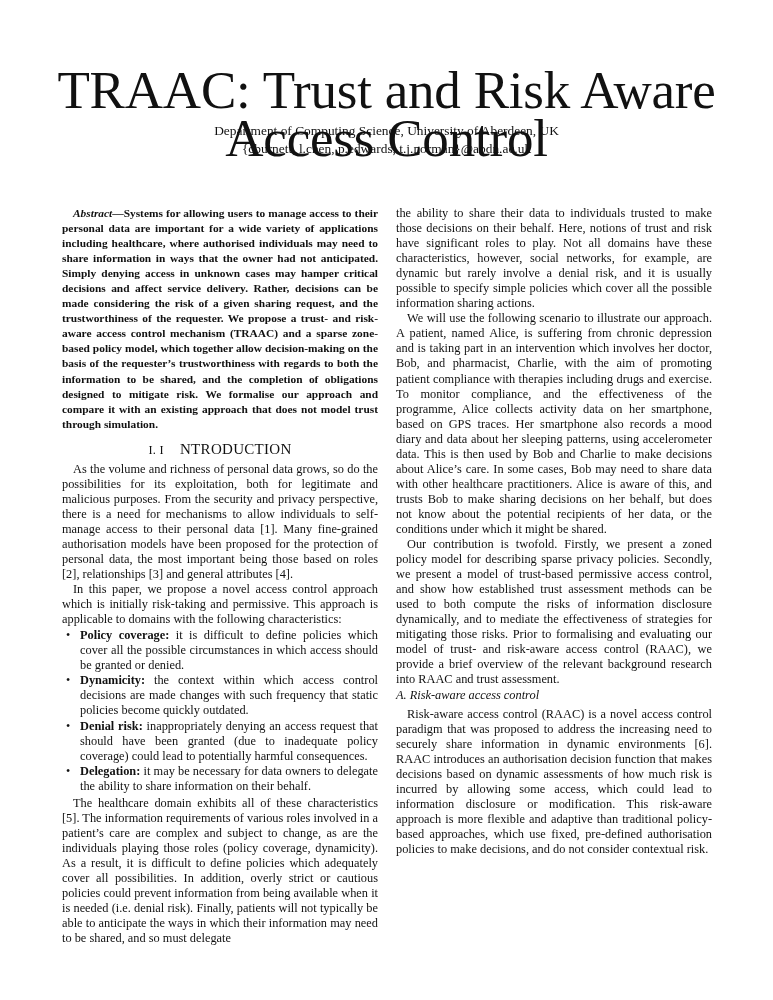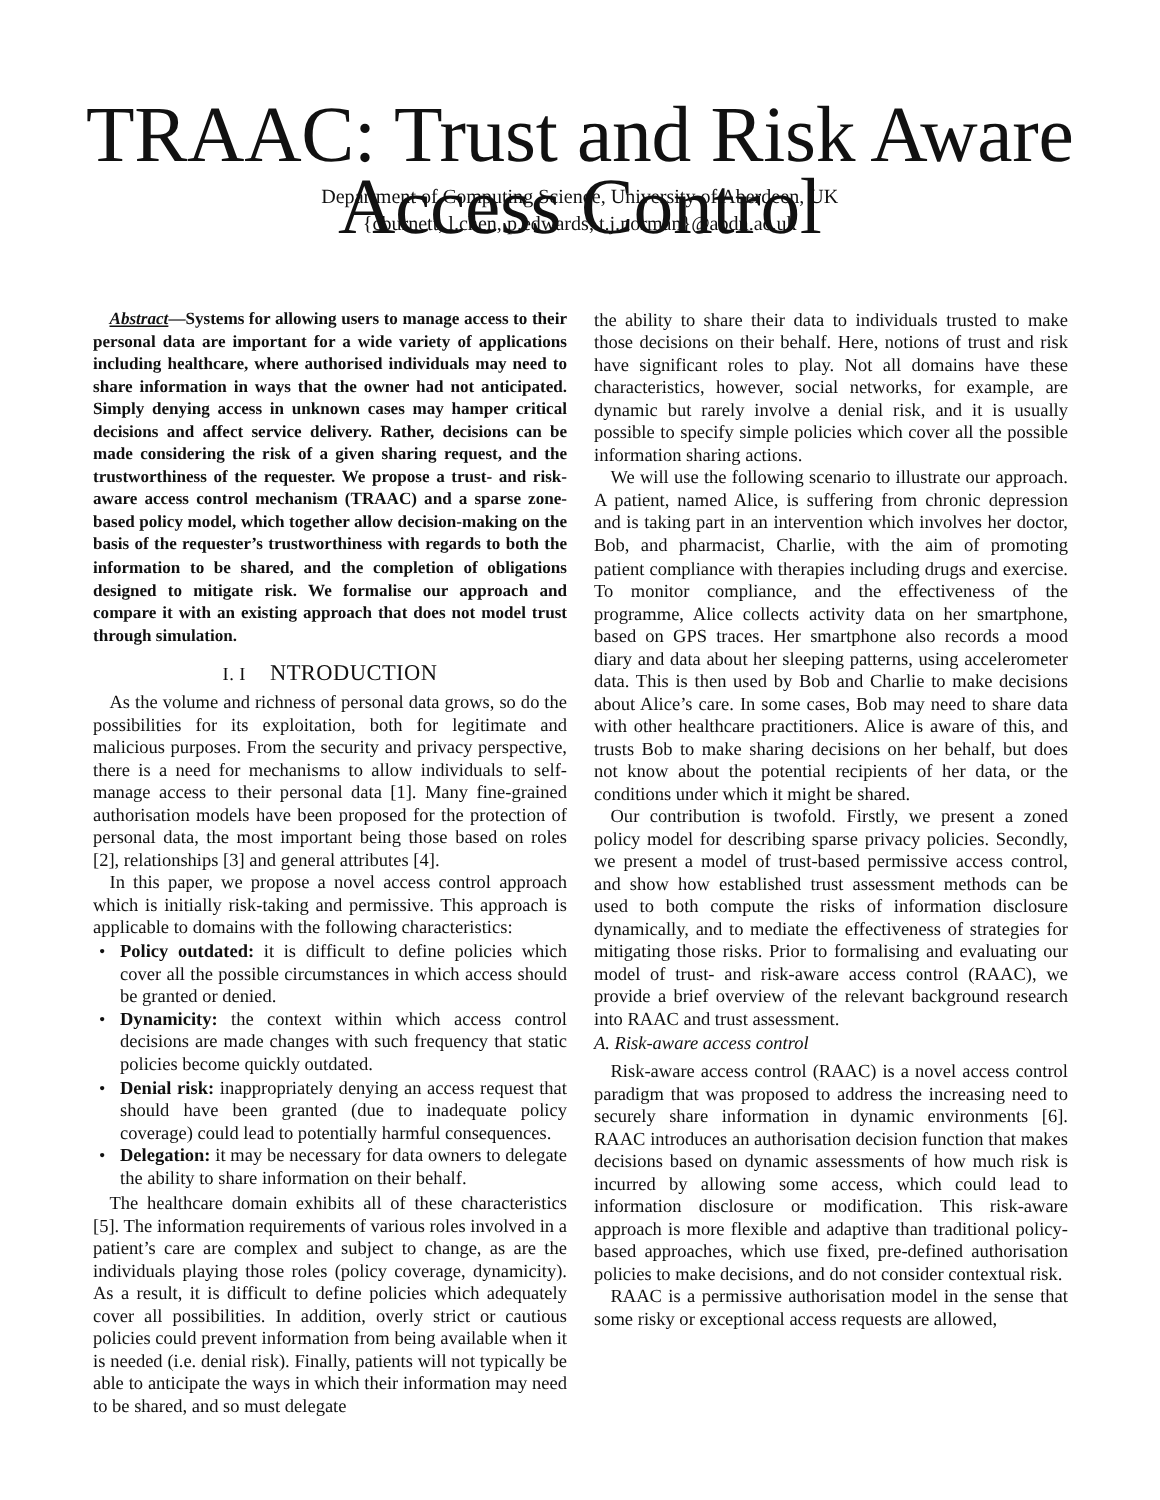--- a/index.html
+++ b/index.html
@@ -9,21 +9,21 @@
            font-size: 53px; line-height: 48px; letter-spacing: -0.2px; }
   .authors { position: absolute; top: 122px; left: 0; width: 773px; text-align: center;
              font-size: 13.4px; line-height: 17.5px; }
   .authors div { white-space: nowrap; }
   .col { position: absolute; top: 206px; width: 316px; font-size: 12.35px; line-height: 15.05px; }
   .col.left { left: 62px; }
   .col.right { left: 396px; top: 206px; }
   p { margin: 0; text-align: justify; text-indent: 11px; hyphens: manual; }
   p.noindent { text-indent: 0; }
   .abstract { font-weight: bold; font-size: 11.4px; line-height: 15.05px; }
-  .abstract .label { font-style: italic; font-weight: bold; text-decoration: underline; }
+  .abstract .label { font-style: italic; font-weight: bold; }
   h2 { font-weight: normal; font-size: 12.35px; text-align: center; margin: 8px 0 4px 0; line-height: 15px; letter-spacing: 0.3px; }
   h2 .sc { font-size: 15px; margin-left: 16px; }
   h3 { font-weight: normal; font-style: italic; font-size: 12.35px; margin: 0 0 4px 0; line-height: 15px; }
   ul { margin: 1px 0 2px 0; padding: 0 0 0 18px; list-style: none; }
   li { position: relative; text-align: justify; }
   li::before { content: "•"; position: absolute; left: -14px; top: 0; font-size: 12px; }
   li b { font-weight: bold; }
 </style>
 </head>
 <body>
@@ -37,31 +37,30 @@
 
 <div class="col left">
   <p class="abstract"><span class="label">Abstract</span><span>—Systems for allowing users to manage access to their personal data are important for a wide variety of applications including healthcare, where authorised individuals may need to share information in ways that the owner had not anticipated. Simply denying access in unknown cases may hamper critical decisions and affect service delivery. Rather, decisions can be made considering the risk of a given sharing request, and the trustworthiness of the requester. We propose a trust- and risk-aware access control mechanism (TRAAC) and a sparse zone-based policy model, which together allow decision-making on the basis of the requester’s trustworthiness with regards to both the information to be shared, and the completion of obligations designed to mitigate risk. We formalise our approach and compare it with an existing approach that does not model trust through simulation.</span></p>
 
   <h2 style="margin-top:10px;"><span>I.</span>&nbsp;<span>I</span><span class="sc">NTRODUCTION</span></h2>
 
   <p>As the volume and richness of personal data grows, so do the possibilities for its exploitation, both for legitimate and malicious purposes. From the security and privacy perspective, there is a need for mechanisms to allow individuals to self-manage access to their personal data [1]. Many fine-grained authorisation models have been proposed for the protection of personal data, the most important being those based on roles [2], relationships [3] and general attributes [4].</p>
   <p>In this paper, we propose a novel access control approach which is initially risk-taking and permissive. This approach is applicable to domains with the following characteristics:</p>
 
   <ul>
-    <li><b>Policy outdated:</b><span> it is difficult to define policies which cover all the possible circumstances in which access should be granted or denied.</span></li>
+    <li><b>Policy coverage:</b><span> it is difficult to define policies which cover all the possible circumstances in which access should be granted or denied.</span></li>
     <li><b>Dynamicity:</b><span> the context within which access control decisions are made changes with such frequency that static policies become quickly outdated.</span></li>
     <li><b>Denial risk:</b><span> inappropriately denying an access request that should have been granted (due to inadequate policy coverage) could lead to potentially harmful consequences.</span></li>
     <li><b>Delegation:</b><span> it may be necessary for data owners to delegate the ability to share information on their behalf.</span></li>
   </ul>
 
   <p>The healthcare domain exhibits all of these characteris­tics [5]. The information requirements of various roles in­volved in a patient’s care are complex and subject to change, as are the individuals playing those roles (policy coverage, dynamicity). As a result, it is difficult to define policies which adequately cover all possibilities. In addition, overly strict or cautious policies could prevent information from being available when it is needed (i.e. denial risk). Finally, patients will not typically be able to anticipate the ways in which their information may need to be shared, and so must delegate</p>
 </div>
 
 <div class="col right">
   <p class="noindent">the ability to share their data to individuals trusted to make those decisions on their behalf. Here, notions of trust and risk have significant roles to play. Not all domains have these characteristics, however, social networks, for example, are dynamic but rarely involve a denial risk, and it is usually possible to specify simple policies which cover all the possible information sharing actions.</p>
   <p>We will use the following scenario to illustrate our ap­proach. A patient, named Alice, is suffering from chronic depression and is taking part in an intervention which involves her doctor, Bob, and pharmacist, Charlie, with the aim of promoting patient compliance with therapies including drugs and exercise. To monitor compliance, and the effectiveness of the programme, Alice collects activity data on her smartphone, based on GPS traces. Her smartphone also records a mood diary and data about her sleeping patterns, using accelerometer data. This is then used by Bob and Charlie to make decisions about Alice’s care. In some cases, Bob may need to share data with other healthcare practitioners. Alice is aware of this, and trusts Bob to make sharing decisions on her behalf, but does not know about the potential recipients of her data, or the conditions under which it might be shared.</p>
   <p>Our contribution is twofold. Firstly, we present a zoned policy model for describing sparse privacy policies. Secondly, we present a model of trust-based permissive access control, and show how established trust assessment methods can be used to both compute the risks of information disclosure dynamically, and to mediate the effectiveness of strategies for mitigating those risks. Prior to formalising and evaluating our model of trust- and risk-aware access control (RAAC), we provide a brief overview of the relevant background research into RAAC and trust assessment.</p>
 
   <h3>A. Risk-aware access control</h3>
 
   <p>Risk-aware access control (RAAC) is a novel access control paradigm that was proposed to address the increasing need to securely share information in dynamic environments [6]. RAAC introduces an authorisation decision function that makes decisions based on dynamic assessments of how much risk is incurred by allowing some access, which could lead to information disclosure or modification. This risk-aware approach is more flexible and adaptive than traditional policy-based approaches, which use fixed, pre-defined authorisation policies to make decisions, and do not consider contextual risk.</p>
-  <p>RAAC is a permissive authorisation model in the sense that some risky or exceptional access requests are allowed,</p>
 </div>
 
 </body></html>

